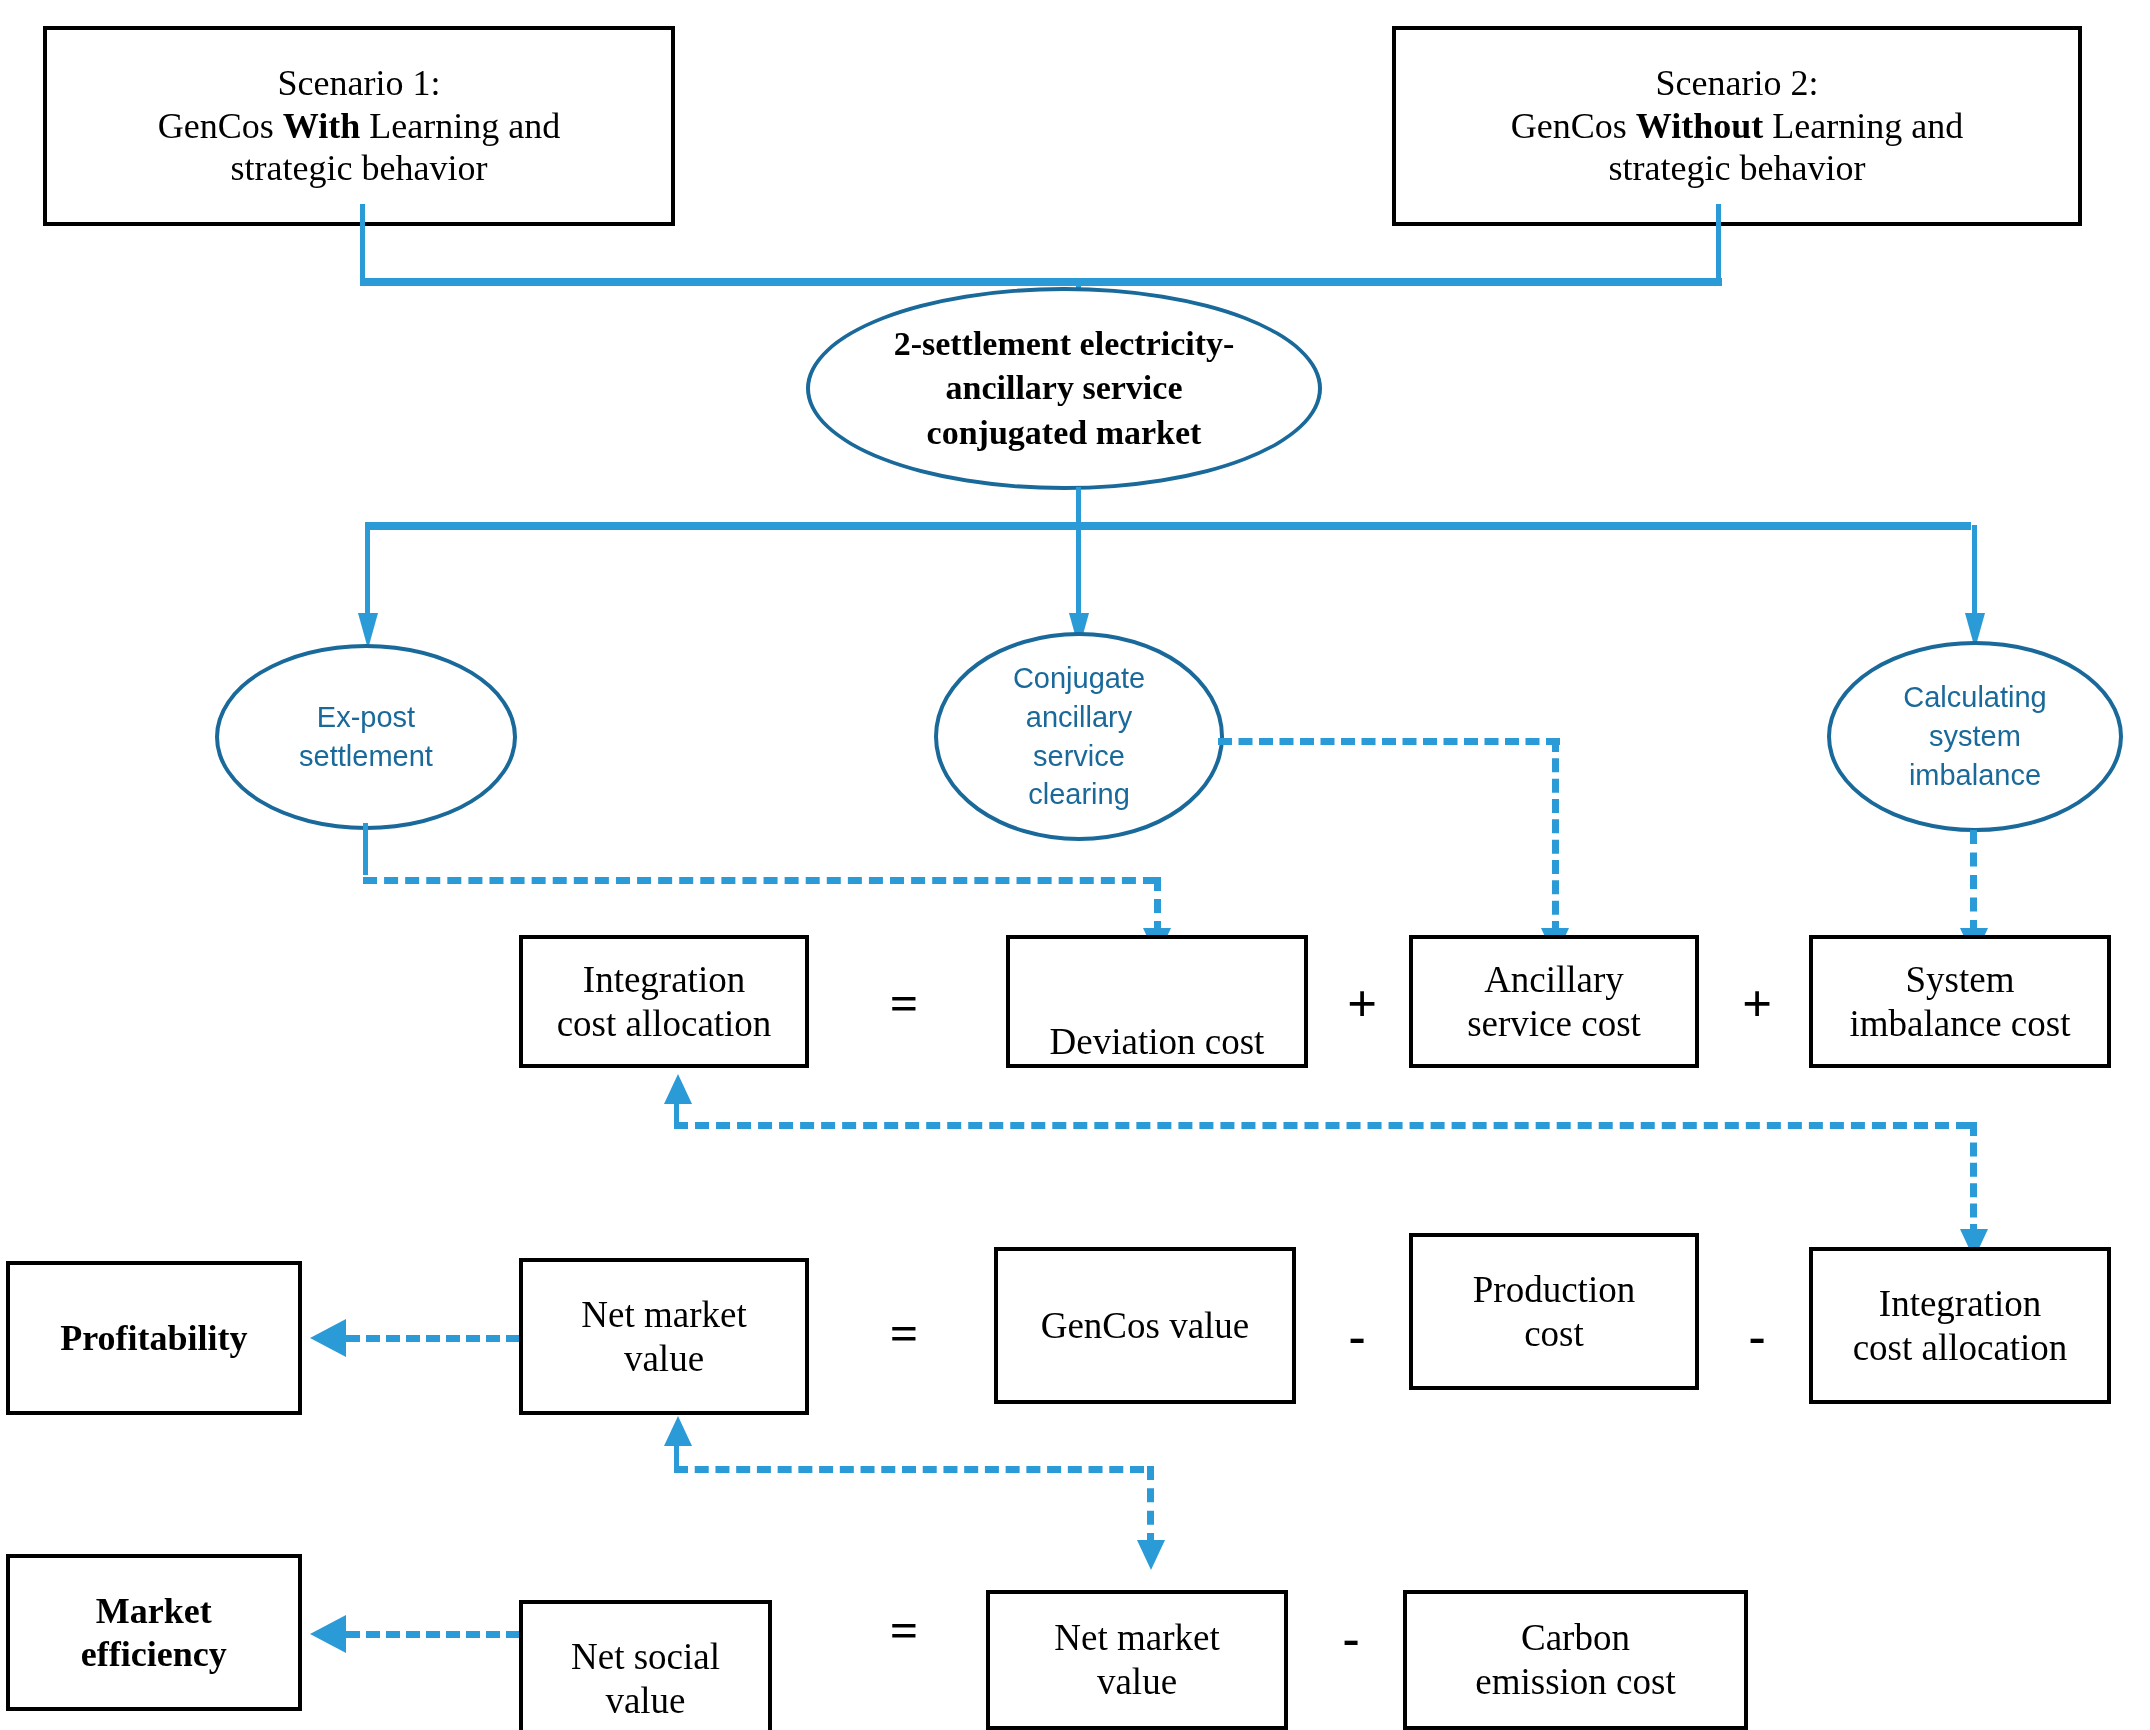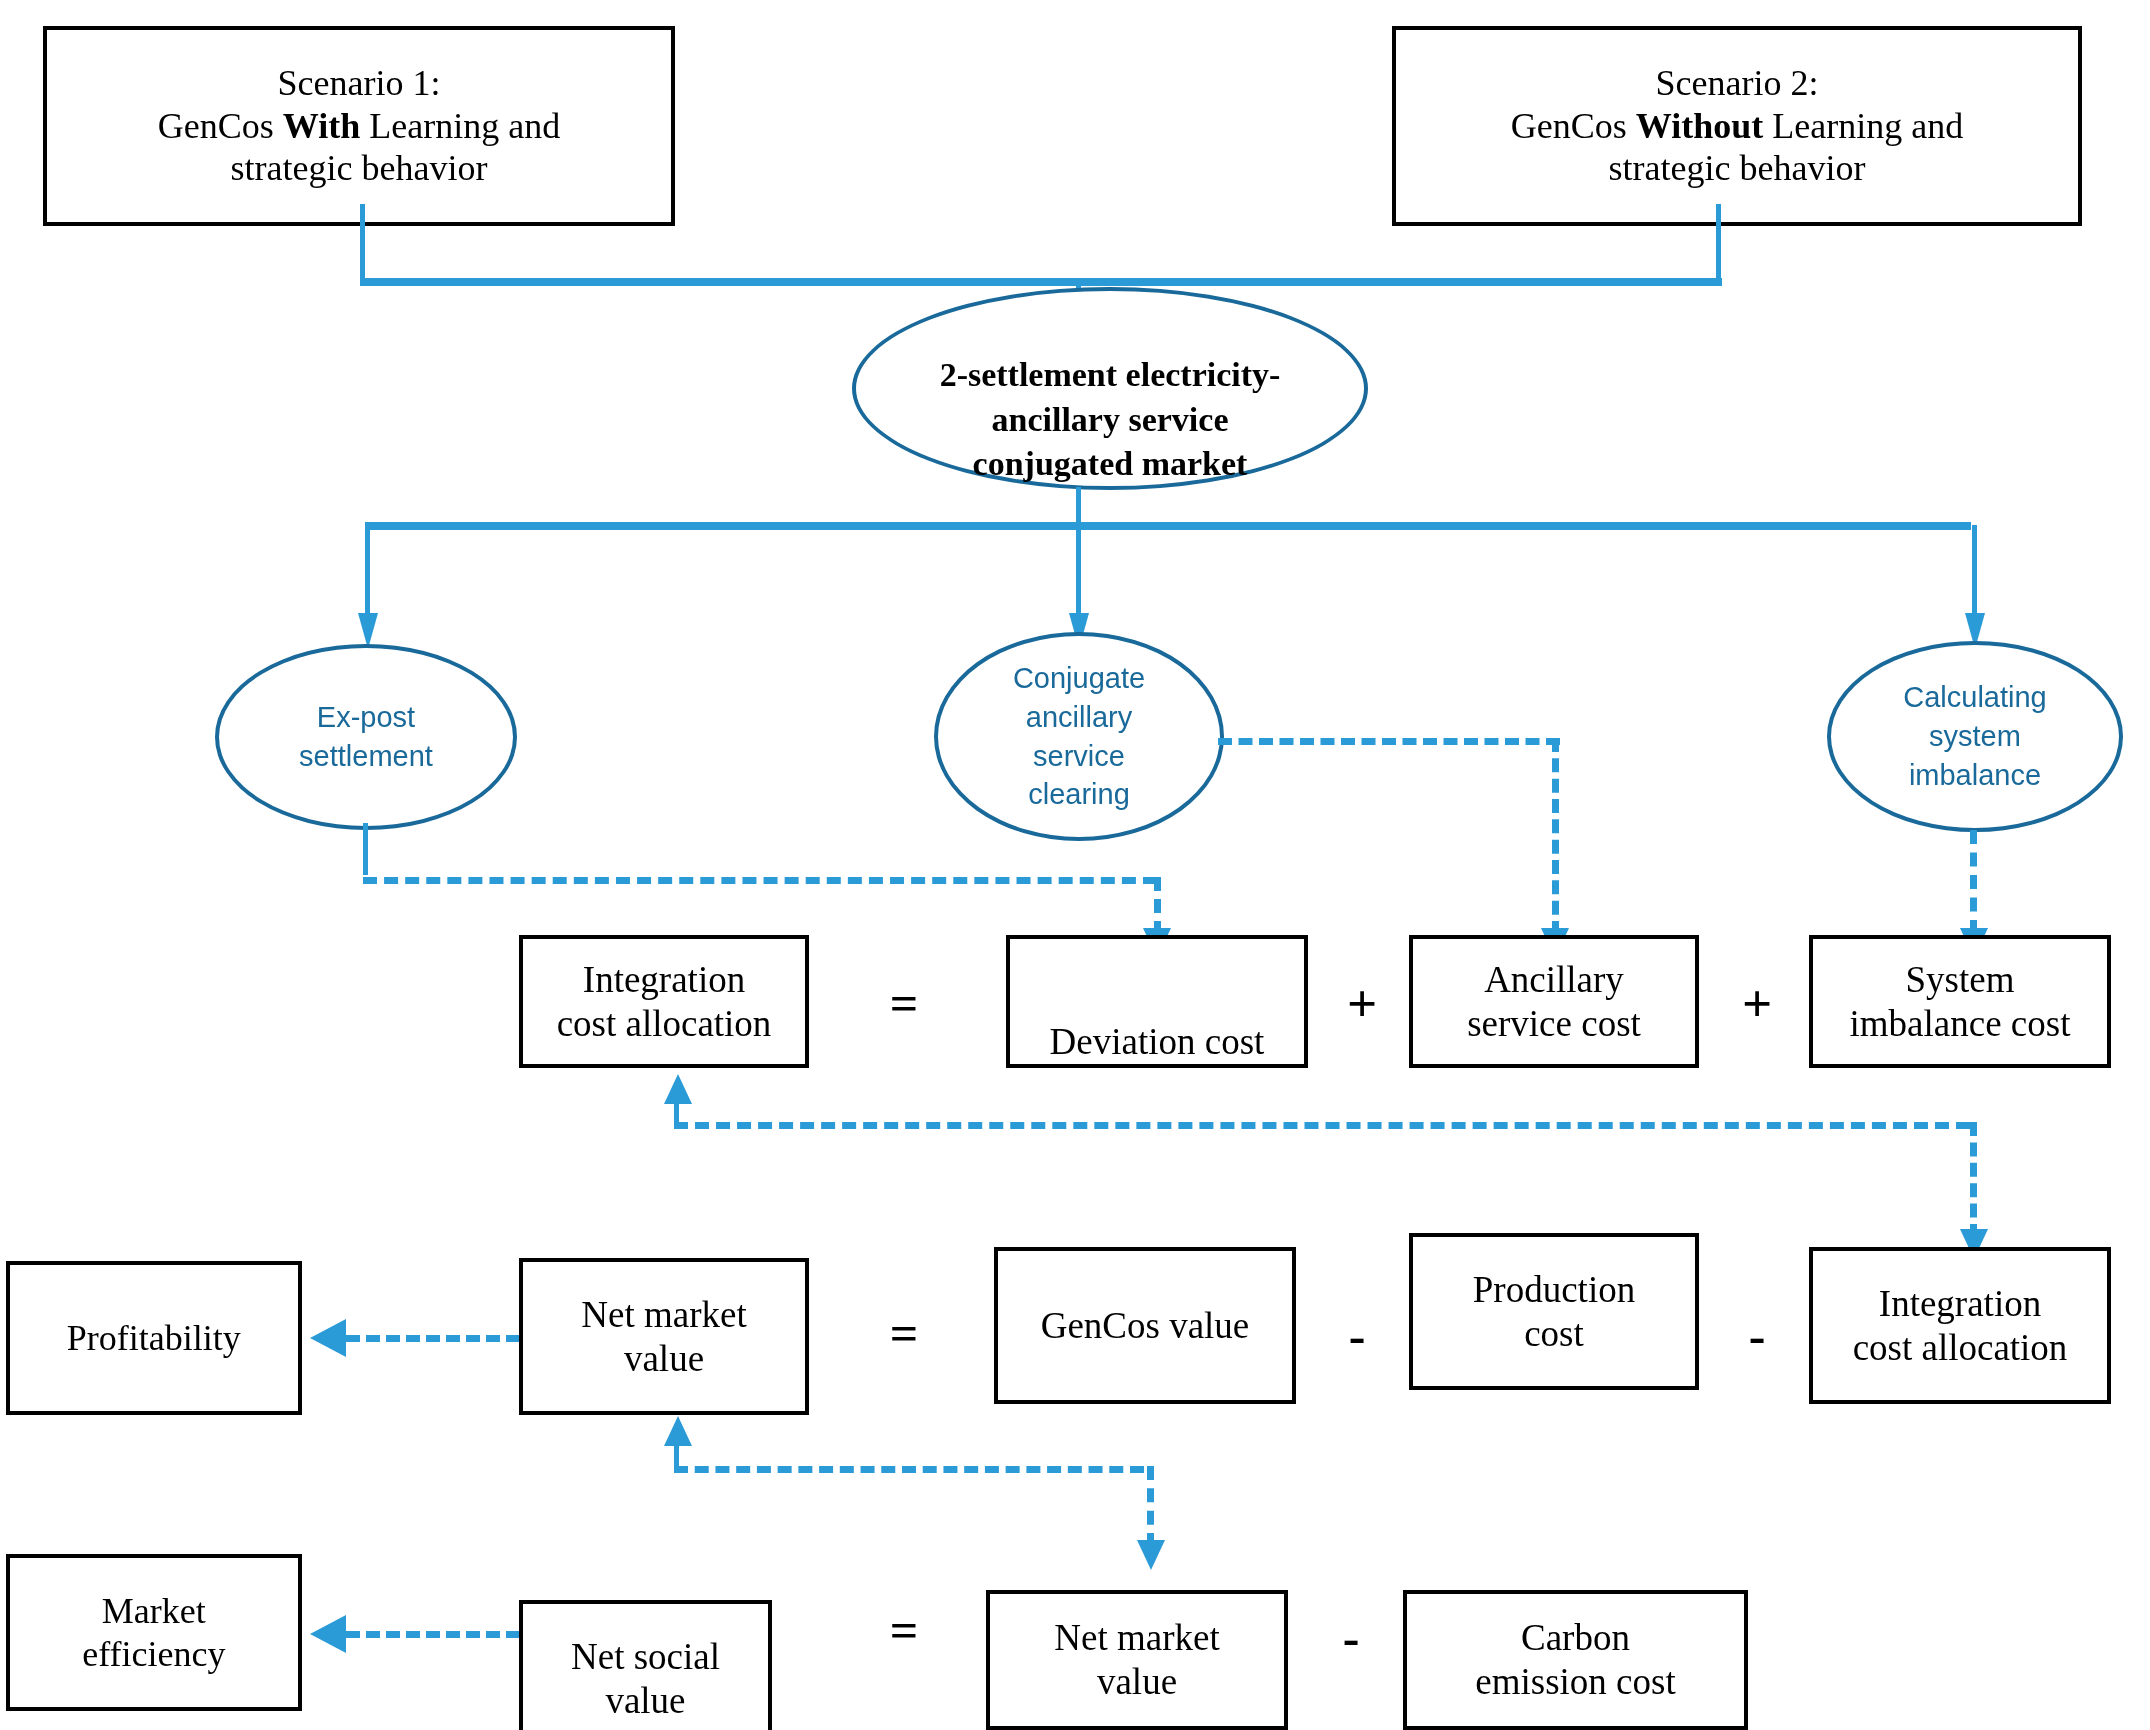--- a/index.html
+++ b/index.html
@@ -20,21 +20,21 @@
     font-family:"Liberation Serif", serif;
     color:#000;
     line-height:1.18;
   }
   .box .txt{display:block;padding:0 5.8px;}
 
   .scenario{font-size:36px;margin-top:20px;}
   .scenario b{font-weight:bold;}
 
   .calcbox{font-size:37px;}
-  .metricbox{font-size:36px;font-weight:normal;}
+  .metricbox{font-size:36px;font-weight:bold;}
 
   
   .ellipse{
     position:absolute;
     box-sizing:border-box;
     border:4.6px solid #19699A;
     border-radius:50%;
     background:#fff;
     display:flex;
     align-items:center;
@@ -126,21 +126,21 @@
       <span>strategic behavior</span>
     </span>
   </div>
 
   <div class="ln ln-v" style="left:360px;top:204px;height:78px;"></div>
   <div class="ln ln-v" style="left:1716px;top:204px;height:78px;"></div>
   <div class="ln ln-thick-h" style="left:360px;top:278px;width:1362px;"></div>
   <div class="ln ln-v" style="left:1076px;top:283px;height:36px;"></div>
   <div class="arrow arrow-thin-down" style="left:1069px;top:316px;"></div>
 
-  <div class="ellipse ellipse-main" style="left:852px;top:287px;width:516px;height:203px;align-items:flex-end;">
+  <div class="ellipse ellipse-main" style="left:806px;top:287px;width:516px;height:203px;">
     <span class="txt">
       <span>2-settlement electricity-</span><br>
       <span>ancillary service</span><br>
       <span>conjugated market</span>
     </span>
   </div>
 
   <div class="ln ln-v" style="left:1076px;top:487px;height:38px;"></div>
   <div class="ln ln-thick-h" style="left:365px;top:522px;width:1606px;"></div>
   <div class="ln ln-v" style="left:365px;top:525px;height:93px;"></div>

